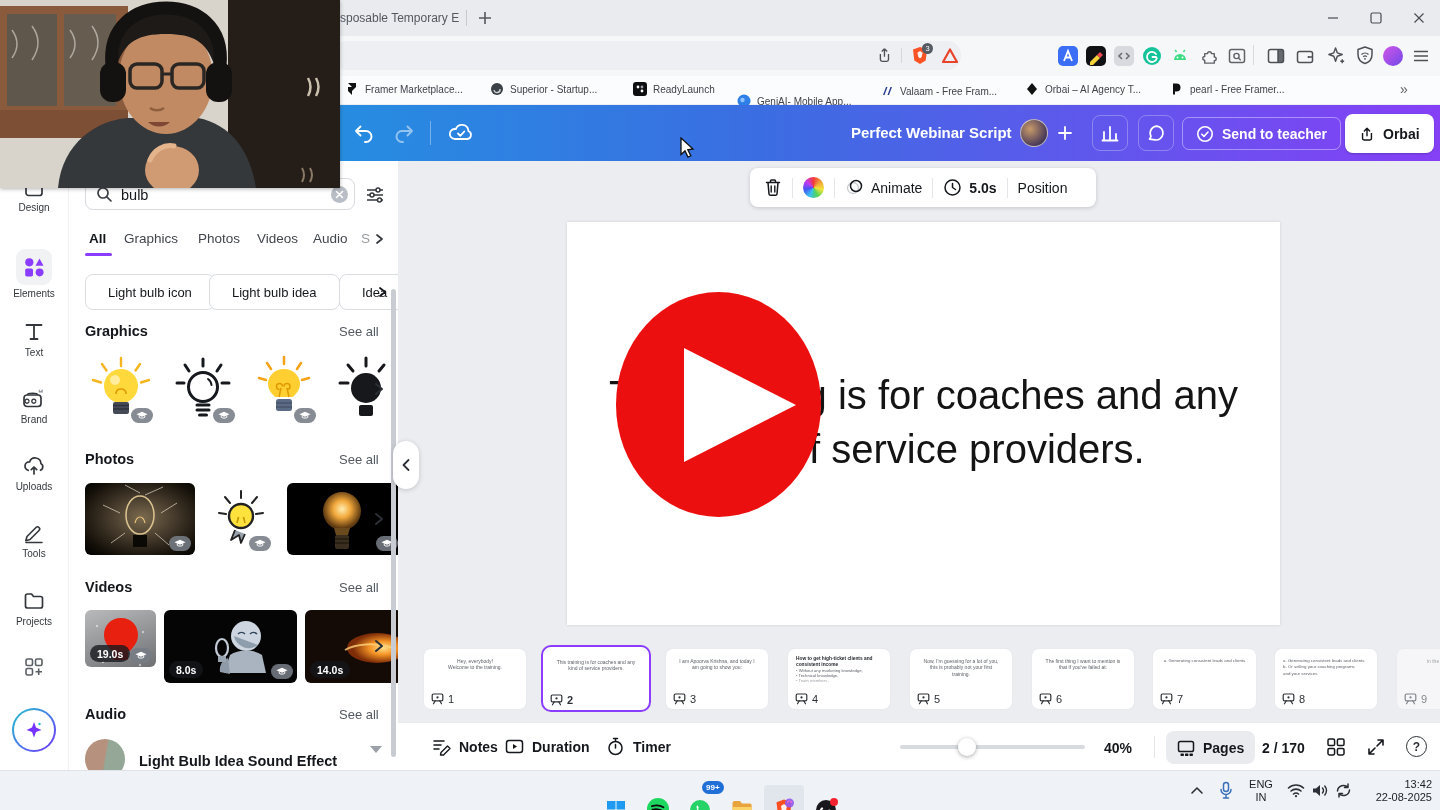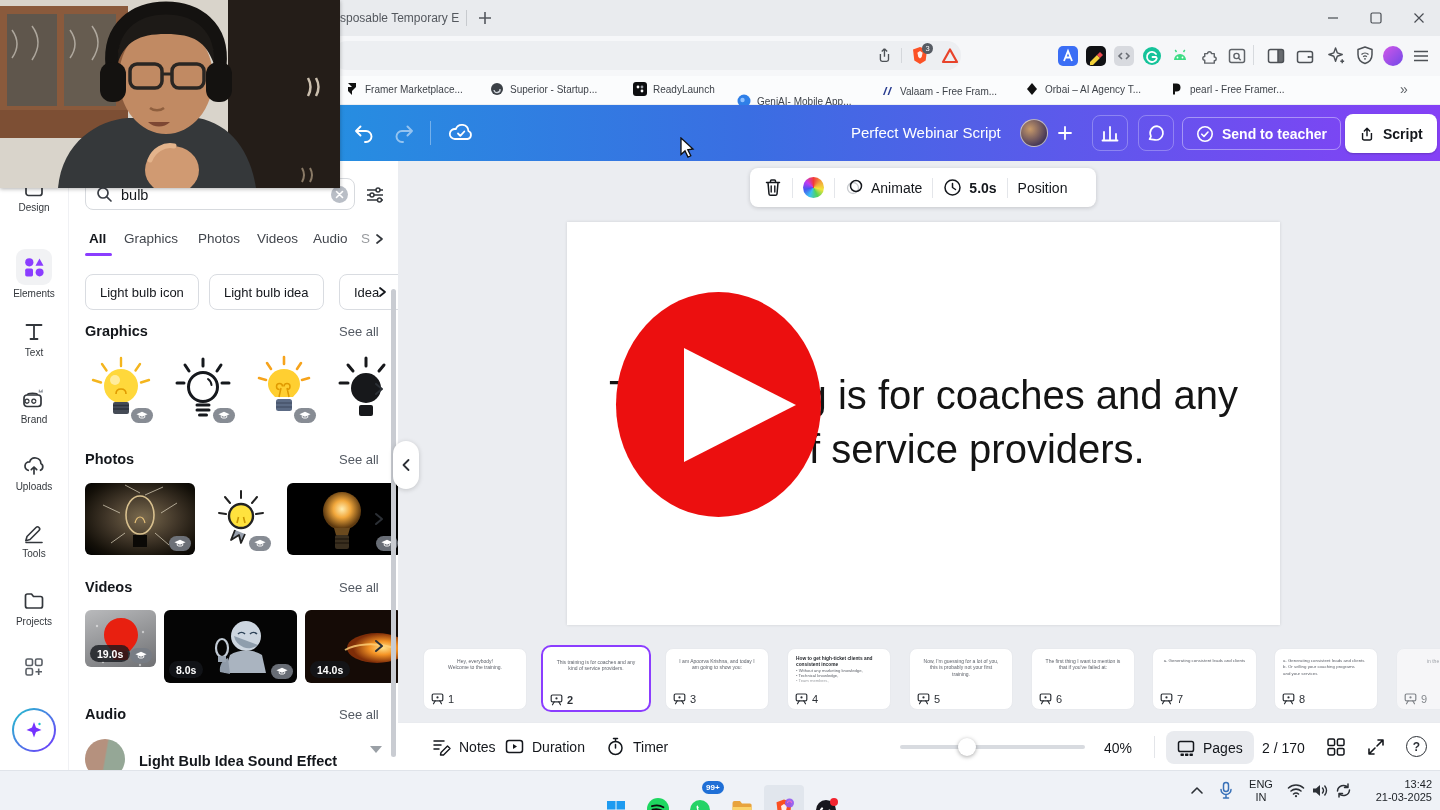--- a/index.html
+++ b/index.html
@@ -23,40 +23,40 @@
 
 #rail{left:0;top:161px;width:68px;height:609px;background:#fff}
 .ritem{width:68px;position:absolute;display:flex;flex-direction:column;align-items:center;gap:3px}
 .rlab{font-size:10px;color:#33373c}
 
 #panel{left:68px;top:161px;width:330px;height:609px;background:#fff;border-left:1px solid #f0f1f4;overflow:hidden}
 .sect{font-weight:bold;font-size:14.5px;color:#14171c}
 .seeall{font-size:13px;color:#545a63}
 .tab{font-size:13.5px;color:#42464d}
 .tab.act{color:#14171c;font-weight:bold}
-.chip{position:absolute;height:36px;border:1px solid #d9dce1;border-radius:8px;display:flex;align-items:center;padding:0 14px;font-size:13px;color:#14171c;background:#fff;white-space:nowrap;overflow:hidden}
+.chip{position:absolute;height:36px;border:1px solid #d9dce1;border-radius:8px;display:flex;align-items:center;padding:0 22px;font-size:13px;color:#14171c;background:#fff;white-space:nowrap;overflow:hidden}
 .tile{position:absolute;border-radius:6px;overflow:hidden}
 .capb{position:absolute;right:4px;bottom:4px;width:22px;height:15px;border-radius:8px;background:rgba(118,124,133,.88);display:flex;align-items:center;justify-content:center}
 .dur{position:absolute;left:5px;bottom:5px;height:17px;border-radius:9px;background:rgba(20,23,28,.78);color:#fff;font-size:10.5px;font-weight:bold;display:flex;align-items:center;padding:0 7px}
 
 #cv{left:398px;top:161px;width:1042px;height:561px;background:#ebedf1}
 #ctx{position:absolute;left:352px;top:7px;width:346px;height:39px;background:#fff;border-radius:8px;box-shadow:0 1px 4px rgba(20,23,28,.18);display:flex;align-items:center}
 .cdiv{width:1px;height:20px;background:#e4e6ea;margin:0 10px}
 .clab{font-size:14px;color:#14171c;font-weight:500}
 #page{position:absolute;left:169px;top:61px;width:713px;height:403px;background:#fff;box-shadow:0 0 3px rgba(0,0,0,.12)}
 #ptext{position:absolute;left:0;top:146px;width:713px;text-align:center;font-size:40px;line-height:54px;color:#141414}
 #playbtn{position:absolute;left:49px;top:70px;width:205px;height:225px;border-radius:50%;background:#ec0f0f}
 #playtri{position:absolute;left:68px;top:56px;width:0;height:0;border-top:57px solid transparent;border-bottom:57px solid transparent;border-left:112px solid #fff}
 
 .card{position:absolute;top:648px;height:62px;background:#fff;border-radius:8px;border:1px solid #e8eaee;overflow:hidden}
 .ctext{font-size:5px;line-height:6.3px;color:#5d6169;text-align:center;padding:9px 8px 0;white-space:pre-line}
 .pnum{position:absolute;left:7px;bottom:4px;display:flex;align-items:center;gap:4px;font-size:11px;color:#2c3036}
 
 #bot{left:398px;top:722px;width:1042px;height:48px;background:#fff;border-top:1px solid #e9ebef}
-.blab{font-size:14px;font-weight:normal;color:#14171c}
+.blab{font-size:14px;font-weight:bold;color:#14171c}
 .bbtn{position:absolute;display:flex;align-items:center;gap:8px;top:14px}
 
 #task{left:0;top:770px;width:1440px;height:40px;background:#eff2f7;border-top:1px solid #e0e4ea}
 .tk{position:absolute;width:40px;height:36px;top:14px;border-radius:4px;display:flex;align-items:flex-end;justify-content:center}
 .tdash{position:absolute;bottom:1px;left:17px;width:6px;height:2px;border-radius:1px;background:#9aa0a8}
 .tline{font-size:11px;color:#1c2025;line-height:13px}
 
 #webcam{left:0;top:0;width:340px;height:188px;z-index:50;box-shadow:0 1px 4px rgba(0,0,0,.3)}
 #cursor{z-index:60}
 .scrollbar{position:absolute;right:2px;width:5px;border-radius:3px;background:#c9ccd2}
@@ -252,21 +252,21 @@
         <path d="M15.5 5.5L20 10l-4.5 4.5M20 10H10a5.5 5.5 0 0 0 0 11h1" fill="none" stroke="#fff" stroke-width="1.9" stroke-linecap="round" stroke-linejoin="round"></path>
       </svg>
   </div>
   <div class="a" style="left:430px;top:16px;width:1px;height:24px;background:rgba(255,255,255,.35)"></div>
   <div class="a" style="left:448px;top:16px">
     <svg width="26" height="24" viewBox="0 0 26 24">
         <path d="M7 18a5 5 0 1 1 .8-9.9A6.5 6.5 0 0 1 20.4 10 4.2 4.2 0 0 1 19.5 18z" fill="none" stroke="#fff" stroke-width="1.8" stroke-linejoin="round"></path>
         <path d="M10 12.5l2.3 2.3 4-4.3" fill="none" stroke="#fff" stroke-width="1.8" stroke-linecap="round" stroke-linejoin="round"></path>
       </svg>
   </div>
-  <div class="a" style="left:851px;top:19px;color:#fff;font-size:15px;font-weight:normal">Perfect Webinar Script</div>
+  <div class="a" style="left:851px;top:19px;color:#fff;font-size:15px;font-weight:bold">Perfect Webinar Script</div>
   <div class="a" style="left:1020px;top:14px;width:28px;height:28px;border-radius:50%;background:radial-gradient(circle at 35% 35%,#c89a6a,#4a3b58 70%,#1d2738);border:1.5px solid rgba(255,255,255,.6)"></div>
   <div class="a" style="left:1056px;top:19px">
     <svg width="18" height="18" viewBox="0 0 18 18">
         <path d="M9 3v12M3 9h12" stroke="#fff" stroke-width="1.8" stroke-linecap="round"></path>
       </svg>
   </div>
   <div class="a ghostbtn" style="left:1092px;top:10px">
     <svg width="20" height="20" viewBox="0 0 20 20">
         <path d="M4 16V9M10 16V4M16 16v-5M2.5 17.5h15" stroke="#fff" stroke-width="1.8" stroke-linecap="round"></path>
       </svg>
@@ -281,21 +281,21 @@
         <circle cx="9" cy="9" r="7.2" fill="none" stroke="#fff" stroke-width="1.6"></circle>
         <path d="M5.8 9.2l2.2 2.2 4-4.4" fill="none" stroke="#fff" stroke-width="1.6" stroke-linecap="round" stroke-linejoin="round"></path>
       </svg>
     <span style="color:#fff;font-size:14px;font-weight:bold">Send to teacher</span>
   </div>
   <div class="a r" style="left:1345px;top:9px;height:39px;background:#fff;border-radius:8px;padding:0 14px;gap:8px;box-shadow:0 1px 2px rgba(0,0,0,.2)">
     <svg width="16" height="16" viewBox="0 0 18 18">
         <path d="M4 8v6a1.8 1.8 0 0 0 1.8 1.8h6.4A1.8 1.8 0 0 0 14 14V8" fill="none" stroke="#14171c" stroke-width="1.6"></path>
         <path d="M9 11V2.5m0 0L6 5.5m3-3l3 3" fill="none" stroke="#14171c" stroke-width="1.6" stroke-linecap="round" stroke-linejoin="round"></path>
       </svg>
-    <span style="color:#14171c;font-size:14px;font-weight:bold">Script</span>
+    <span style="color:#14171c;font-size:14px;font-weight:bold">Orbai</span>
   </div>
 </div>
 
 <div class="a" id="rail">
   <div class="ritem" style="top:14px">
     <svg width="24" height="24" viewBox="0 0 24 24">
         <rect x="4" y="3.5" width="16" height="17" rx="2.5" fill="none" stroke="#33373c" stroke-width="1.7"></rect>
         <path d="M4 9h16" stroke="#33373c" stroke-width="1.7"></path>
       </svg>
     <span class="rlab">Design</span>
@@ -874,21 +874,21 @@
     </svg>
   <svg class="a" style="left:1311px;top:11px" width="18" height="17" viewBox="0 0 18 17">
       <path d="M2 6.5v4h3l4 3.5v-11L5 6.5z" fill="#2c3036"></path>
       <path d="M11.5 6a4 4 0 0 1 0 5M13.8 4a7.5 7.5 0 0 1 0 9" fill="none" stroke="#2c3036" stroke-width="1.4" stroke-linecap="round"></path>
     </svg>
   <svg class="a" style="left:1334px;top:11px" width="19" height="17" viewBox="0 0 19 17">
       <path d="M3.5 9A6 6 0 0 1 14 5.5M14 2v3.5h-3.5M15.5 8A6 6 0 0 1 5 11.5M5 15v-3.5h3.5" fill="none" stroke="#2c3036" stroke-width="1.5" stroke-linecap="round" stroke-linejoin="round"></path>
     </svg>
   <div class="a" style="left:1362px;top:7px;width:70px;text-align:right">
     <div class="tline">13:42</div>
-    <div class="tline">21-03-2025</div>
+    <div class="tline">22-08-2025</div>
   </div>
 </div>
 
 <div class="a" id="webcam">
   <svg width="340" height="188" viewBox="0 0 340 188">
     <rect width="340" height="188" fill="#d9d4cb"></rect>
     <rect x="0" y="6" width="128" height="132" fill="#8a5a3c"></rect>
     <rect x="7" y="14" width="50" height="92" fill="#5f564c"></rect>
     <rect x="64" y="14" width="52" height="92" fill="#665c50"></rect>
     <path d="M12 30q10 14 0 28M32 26q12 16 0 34M70 30q10 14 0 28M92 26q12 16 0 34" stroke="#cfc9bf" stroke-width="1.5" fill="none" opacity=".7"></path>

